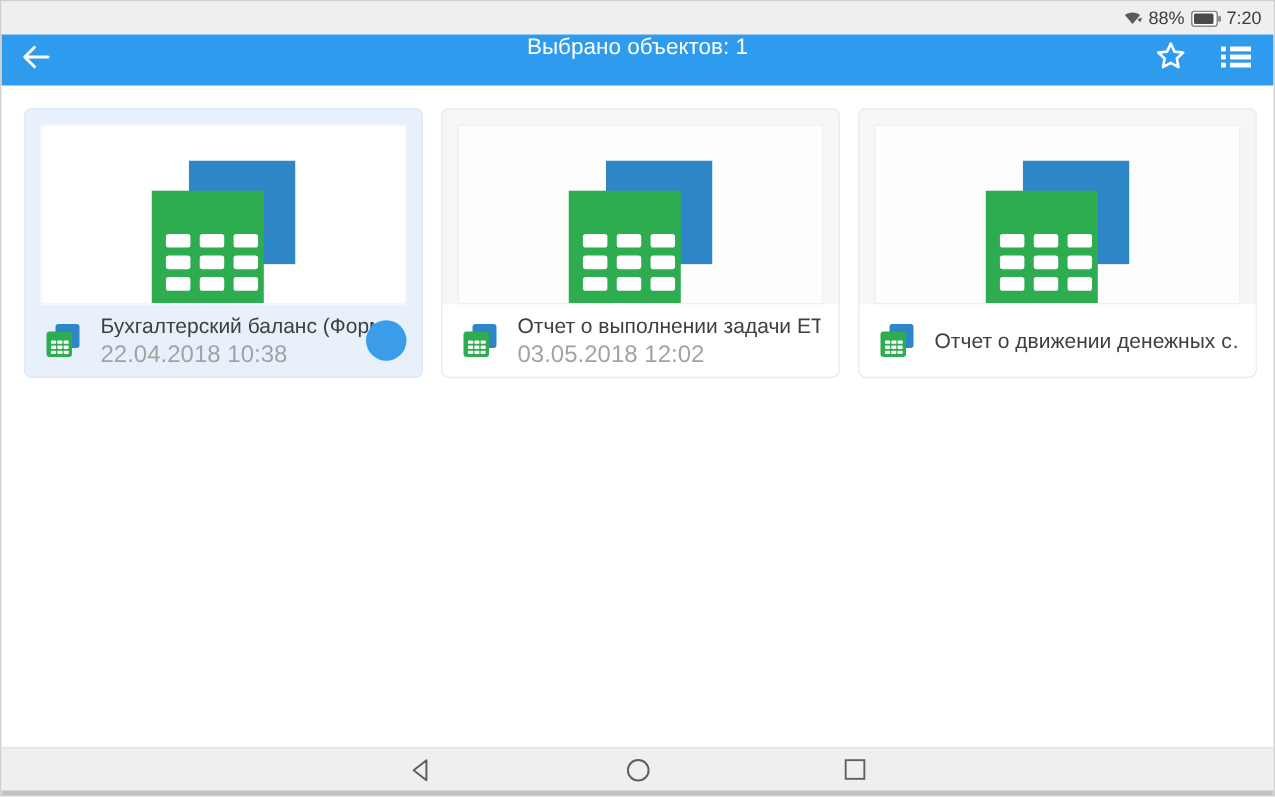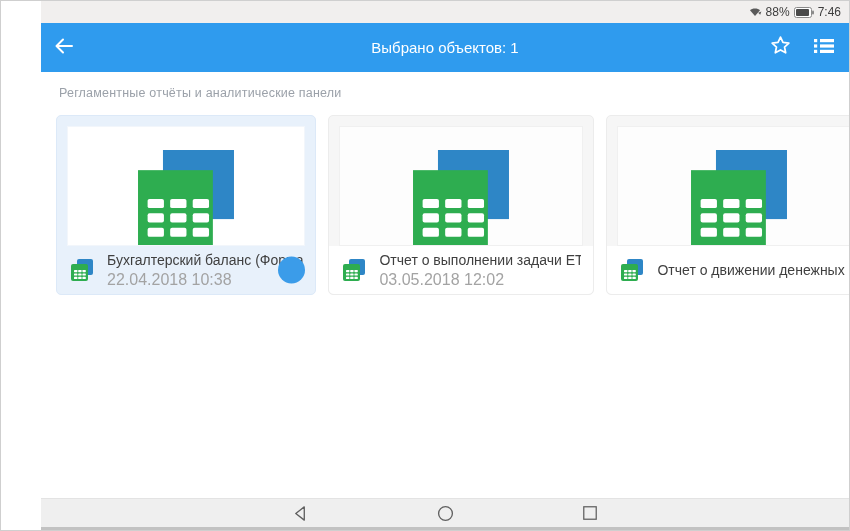--- a/index.html
+++ b/index.html
@@ -1,31 +1,31 @@
 <!DOCTYPE html>
 <html><head>
 <meta charset="utf-8">
 <style>
   * { margin:0; padding:0; box-sizing:border-box; }
   html,body { background:#e9e9e9; }
   body { font-family:"Liberation Sans","DejaVu Sans",sans-serif; }
   .screen{
     width:850px;height:531px;margin:0 auto;background:#ffffff;
-    border:1px solid #cfcfcf;display:flex;flex-direction:column;overflow:hidden;padding-left:40px;
+    border:1px solid #cfcfcf;display:flex;flex-direction:column;overflow:hidden;
   }
   
   .status-bar{
     height:22px;background:#f1efee;display:flex;align-items:center;
     justify-content:flex-end;padding:0 8px;gap:4px;color:#3d3d3d;
     font-size:12px;flex:0 0 auto;
   }
   .status-bar svg{display:block;}
   
   .app-bar{
-    height:49px;background:#2f9bee;display:flex;align-items:center;
+    height:34px;background:#2f9bee;display:flex;
     color:#ffffff;flex:0 0 auto;position:relative;padding:0 12px;
   }
   .app-bar .back{width:34px;height:34px;display:flex;align-items:center;justify-content:flex-start;cursor:pointer;}
   .app-bar .title{
     position:absolute;left:0;right:0;text-align:center;font-size:15px;
     color:#ffffff;pointer-events:none;
   }
   .app-bar .actions{margin-left:auto;display:flex;align-items:center;gap:18px;z-index:1;}
   .app-bar .act{width:26px;height:26px;display:flex;align-items:center;justify-content:center;cursor:pointer;}
   
@@ -81,21 +81,21 @@
       </svg>
     </span>
     <span>88%</span>
     <span>
       <svg width="20" height="11" viewBox="0 0 20 11">
         <rect x="0.5" y="0.5" width="17" height="10" rx="2" fill="#ffffff" stroke="#8a8a8a"></rect>
         <rect x="2" y="2" width="13" height="7" rx="1" fill="#4a4a4a"></rect>
         <rect x="18" y="3.5" width="2" height="4" rx="1" fill="#8a8a8a"></rect>
       </svg>
     </span>
-    <span>7:46</span>
+    <span>7:20</span>
   </div>
 
   <div class="app-bar">
     <div class="back">
       <span>
         <svg width="22" height="22" viewBox="0 0 22 22">
           <path d="M19 11 H4 M10 4.5 L3.5 11 L10 17.5" fill="none" stroke="#ffffff" stroke-width="2" stroke-linecap="round" stroke-linejoin="round"></path>
         </svg>
       </span>
     </div>
@@ -117,21 +117,20 @@
             <rect x="6" y="7.4" width="14" height="3.2" fill="#ffffff"></rect>
             <rect x="0" y="12.8" width="3.2" height="3.2" fill="#ffffff"></rect>
             <rect x="6" y="12.8" width="14" height="3.2" fill="#ffffff"></rect>
           </svg>
         </span>
       </div>
     </div>
   </div>
 
   <div class="content">
-    <div class="section-label">Регламентные отчёты и аналитические панели</div>
 
     <div class="cards">
 
       <div class="card selected">
         <div class="thumb">
           <svg width="96" height="95" viewBox="0 0 100 99">
             <rect x="26" y="0" width="74" height="72" fill="#2e86c6"></rect>
             <rect x="0" y="21" width="78" height="78" fill="#2ead50"></rect>
             <g fill="#ffffff">
               <rect x="10" y="51" width="17" height="9.5" rx="2"></rect>

